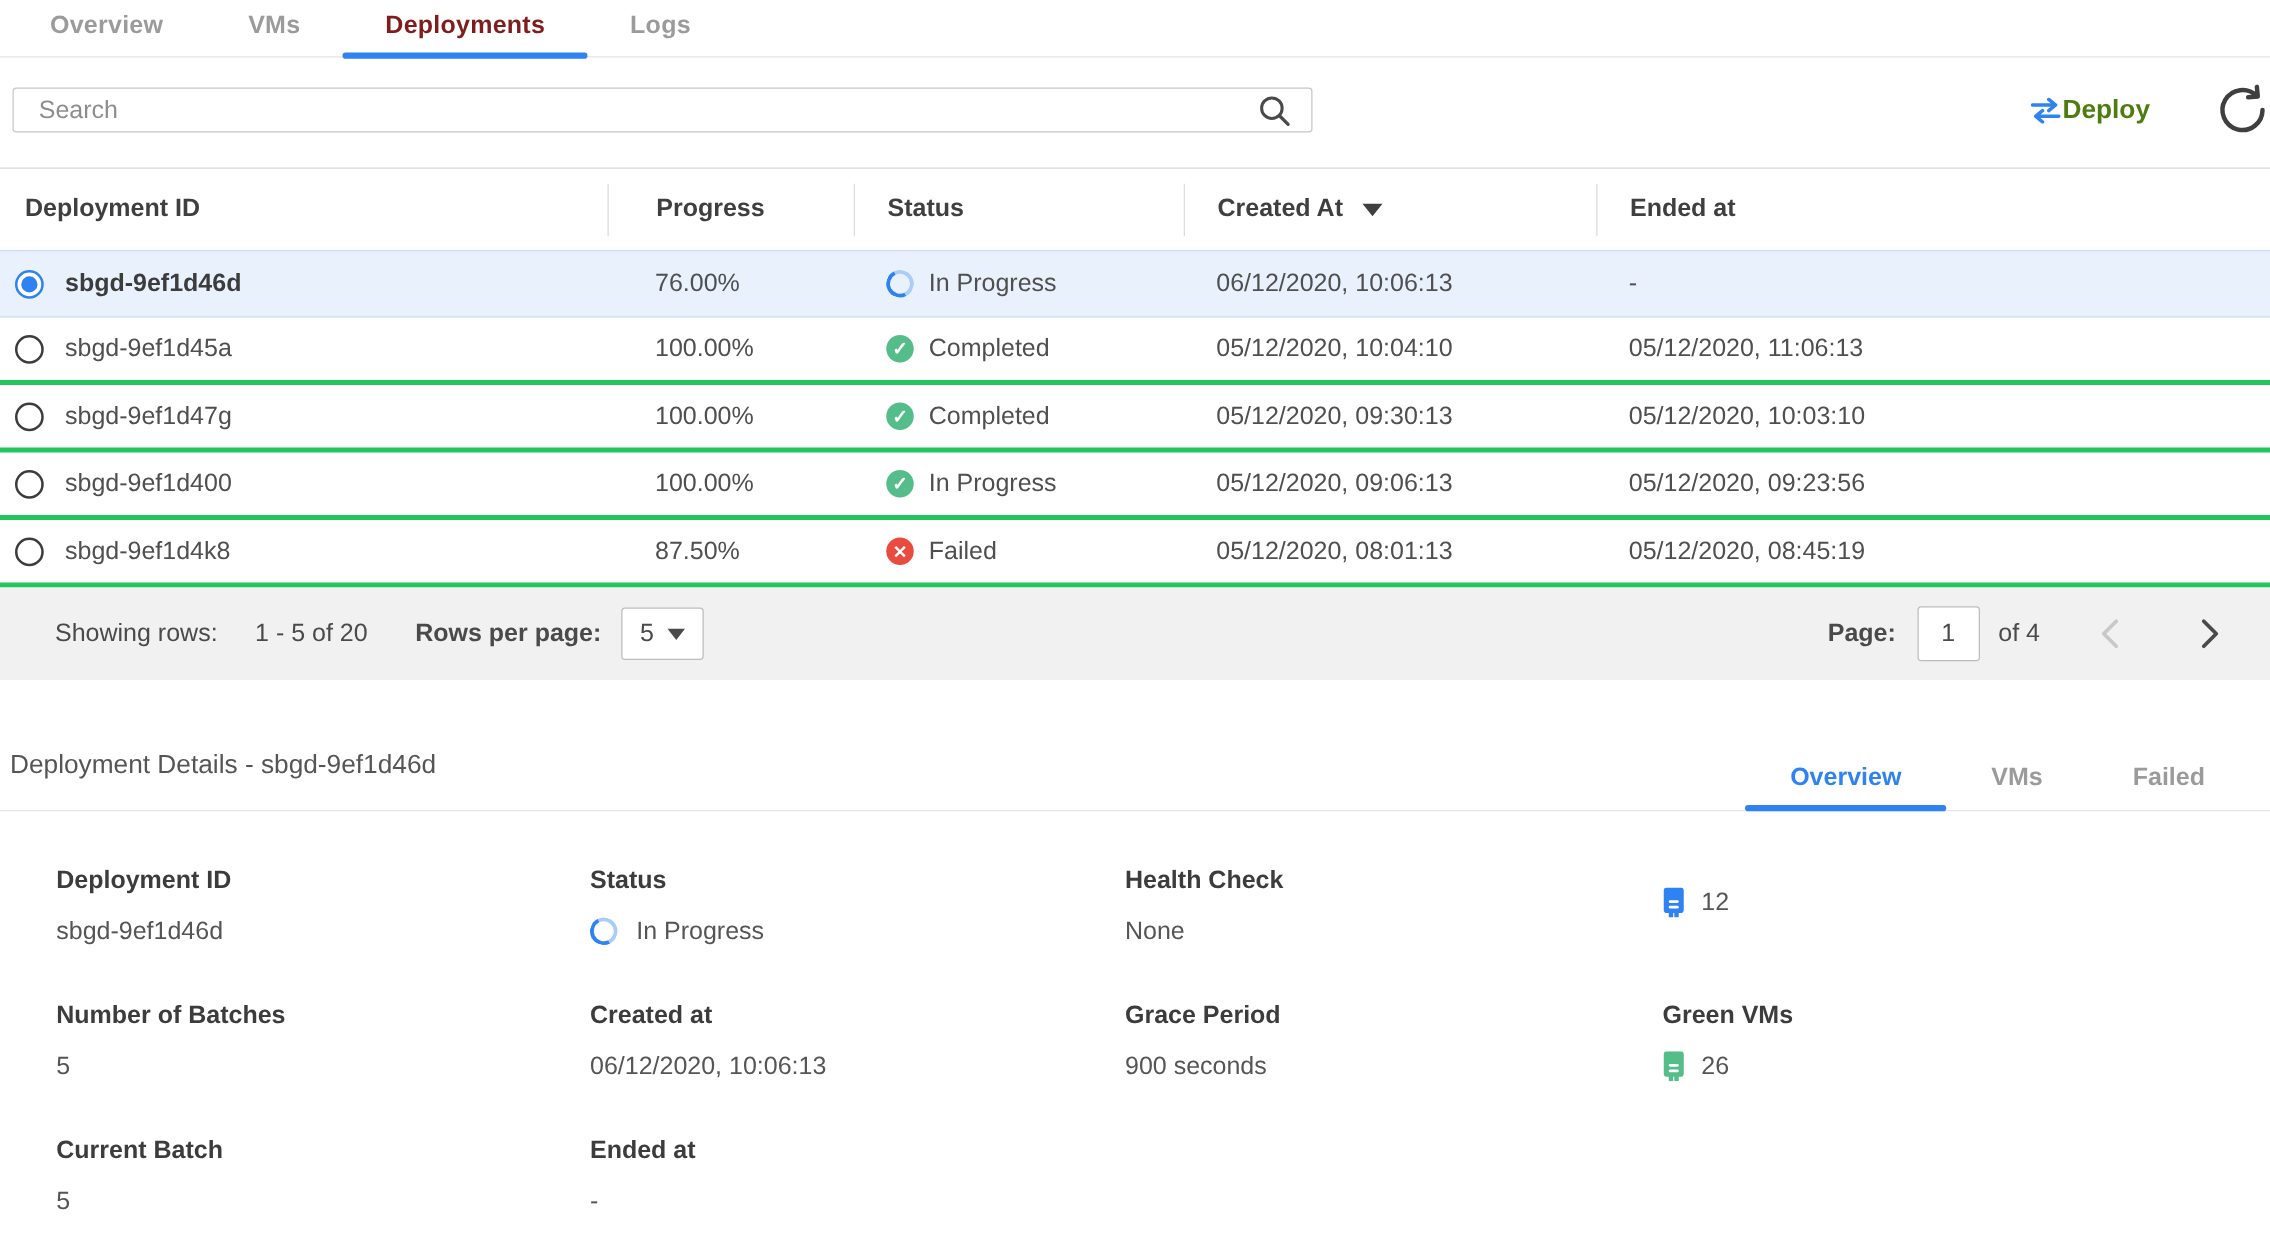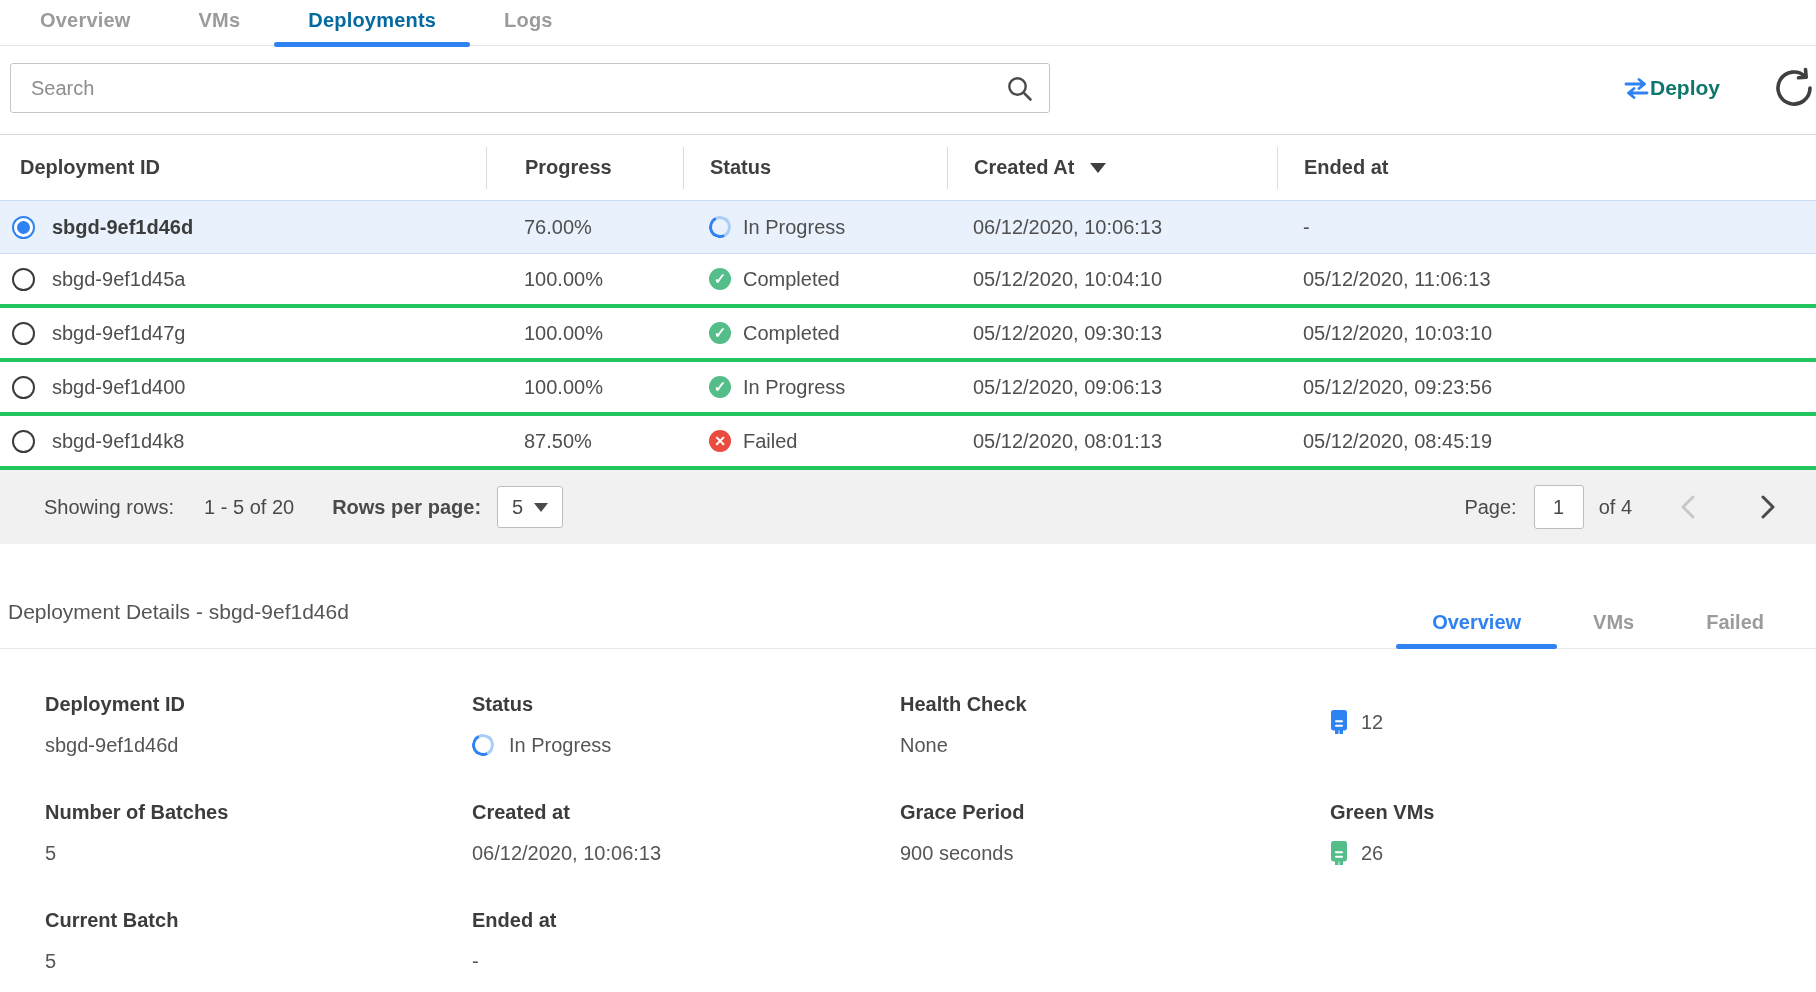--- a/index.html
+++ b/index.html
@@ -4,34 +4,34 @@
 <style>
   * { margin:0; padding:0; box-sizing:border-box; }
   html,body { width:1816px; height:992px; overflow:hidden; background:#fff;
     font-family:"Liberation Sans", sans-serif; color:#4d4d4d; }
 
   
   .tabs-bar { display:flex; align-items:flex-end; padding-left:6px;
     border-bottom:1px solid #e3e3e3; height:46px; }
   .tab { padding:10px 34px 13px; font-size:20px; font-weight:700; color:#9b9b9b;
     position:relative; cursor:pointer; letter-spacing:.2px; }
-  .tab.active { color:#0369a1; }
+  .tab.active { color:#7f1d1d; }
   .tab.active::after { content:""; position:absolute; left:0; right:0; bottom:-2px;
     height:5px; background:#2f82f2; border-radius:3px; }
 
   
   .toolbar { display:flex; align-items:center; margin-top:17px; padding-left:10px; height:50px; }
-  .search-box { width:1040px; height:50px; border:1px solid #c6c6c6; border-radius:3px;
+  .search-box { width:1040px; height:36px; border:1px solid #c6c6c6; border-radius:3px;
     display:flex; align-items:center; background:#fff; }
   .search-box input { flex:1; border:none; outline:none; font-size:20px; padding:0 20px;
     color:#555; background:transparent; font-family:inherit; }
   .search-box input::placeholder { color:#8d8d8d; }
   .search-icon { margin-right:16px; display:flex; }
   .deploy-btn { margin-left:auto; display:flex; align-items:center; 
-    color:#0f766e; font-weight:700; font-size:21px; cursor:pointer; }
+    color:#4d7c0f; font-weight:700; font-size:21px; cursor:pointer; }
   .refresh-btn { margin-left:52px; flex:none; width:44px; height:44px; cursor:pointer; }
 
   
   .table { border-top:1px solid #d8d8d8; margin-top:21px; }
   .thead { display:flex; align-items:center; height:66px; border-bottom:1px solid #d8d8d8; }
   .th { font-size:20px; font-weight:700; color:#3f3f3f; display:flex; align-items:center; }
   .divided { border-left:1px solid #dcdcdc; height:42px; }
   .c1 { width:486px; padding-left:20px; }
   .c2 { width:197px; padding-left:38px; }
   .c3 { width:264px; padding-left:26px; }
@@ -67,21 +67,21 @@
   .tfoot { background:#f1f1f1; height:74px; display:flex; align-items:center;
     font-size:20px; color:#4a4a4a; }
   .sh-label { font-weight:400; margin-left:44px; }
   .sh-value { margin-left:30px; }
   .rpp-label { font-weight:700; margin-left:38px;text-align:center; }
   .rpp-select { margin-left:16px; width:66px; height:42px; background:#fff; border:1px solid #bdbdbd;
     border-radius:3px; display:flex; align-items:center; justify-content:center; gap:11px; cursor:pointer; }
   .dd-caret { width:0; height:0; border-left:7px solid transparent; border-right:7px solid transparent;
     border-top:9px solid #4a4a4a; }
   .page-group { margin-left:auto; display:flex; align-items:center; margin-right:36px; }
-  .page-label { font-weight:400; }
+  .page-label { font-weight:700; }
   .page-input { width:50px; height:44px; border:1px solid #bdbdbd; border-radius:3px; text-align:center;
     font-size:20px; color:#4a4a4a; margin-left:17px; background:#fff; font-family:inherit; outline:none; }
   .page-of { margin-left:15px; }
   .chev { display:flex; margin-left:44px; cursor:pointer; padding:4px; }
   .chev.next { margin-left:56px; }
 
   
   .details-header { display:flex; align-items:flex-end; margin-top:56px;
     border-bottom:1px solid #e7e7e7; padding-left:8px; }
   .details-title { font-size:21px; color:#555; padding-bottom:24px; }

